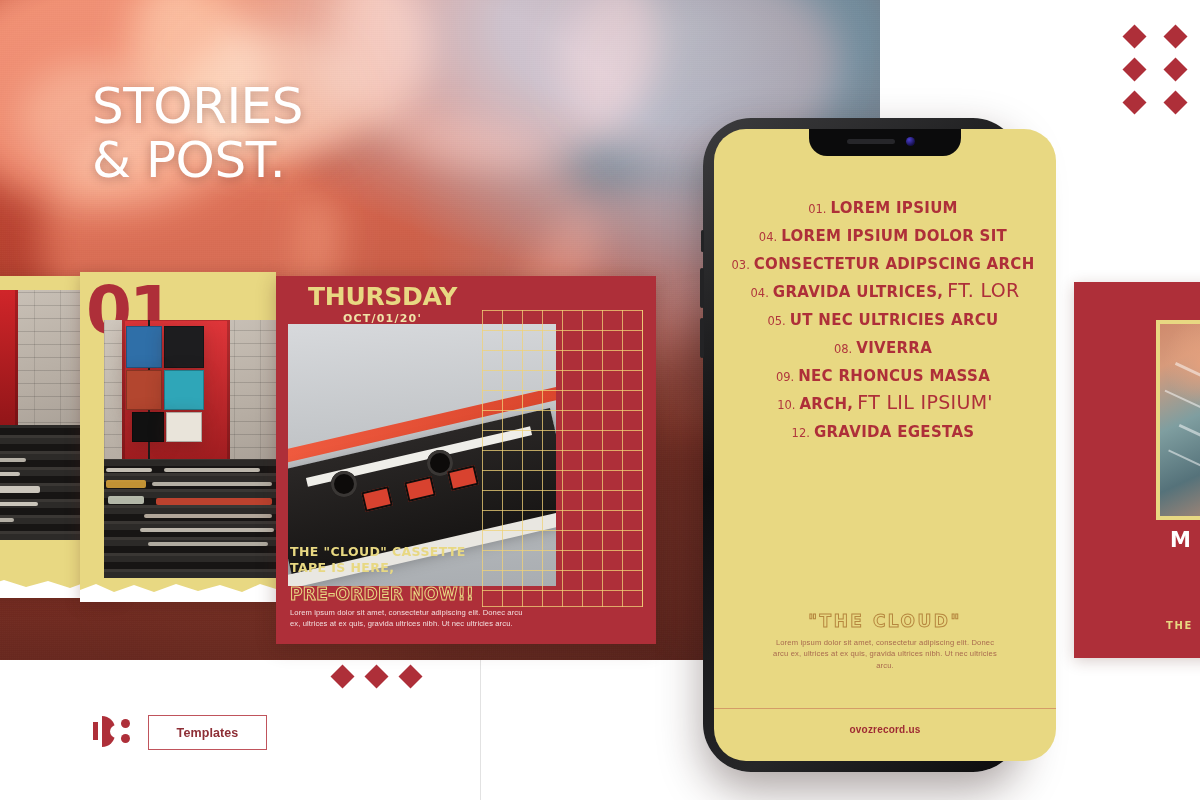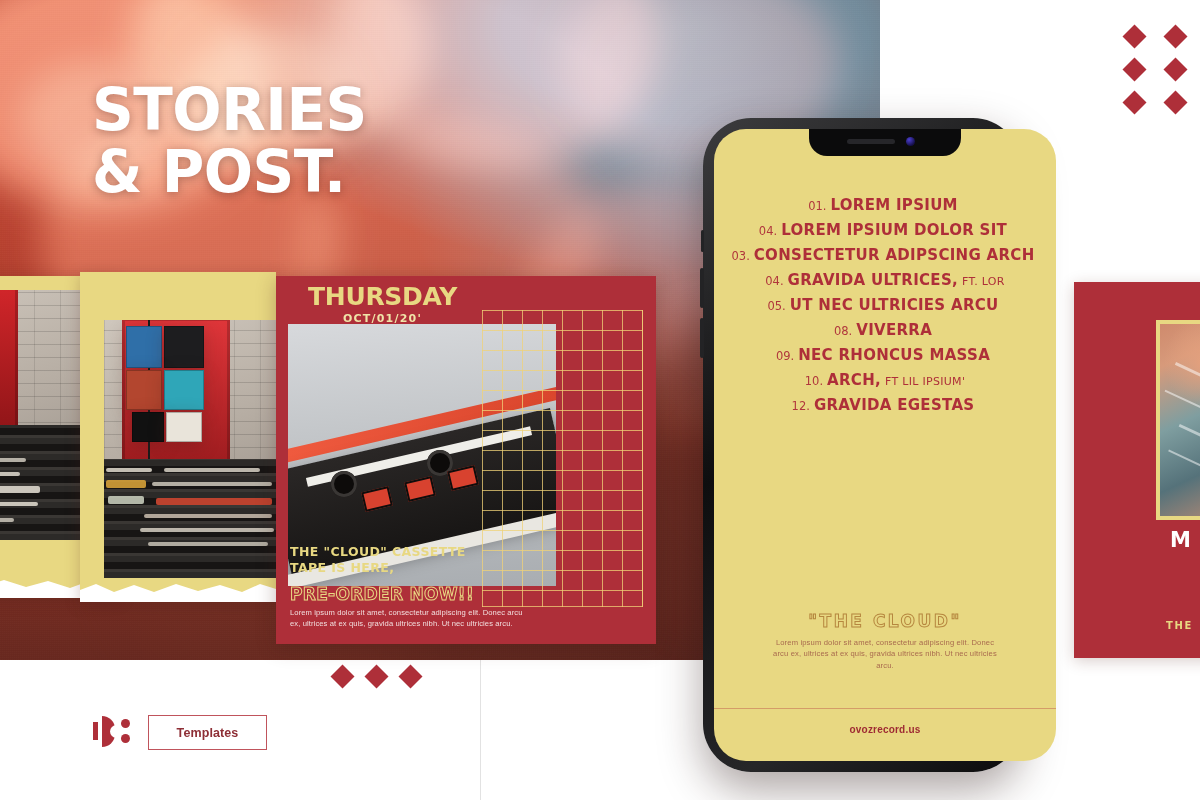--- a/index.html
+++ b/index.html
@@ -31,21 +31,21 @@
       repeating-linear-gradient(0deg,rgba(255,255,255,.05) 0 1px,rgba(0,0,0,.05) 1px 2px),
       repeating-linear-gradient(90deg,rgba(255,255,255,.04) 0 1px,rgba(0,0,0,.04) 1px 2px);
   }
   .hero .vign{
     position:absolute;inset:0;
     background:radial-gradient(120% 100% at 30% 35%, rgba(0,0,0,0) 40%, rgba(60,18,14,.45) 100%);
   }
 
   .hero-title{
     position:absolute;left:92px;top:82px;z-index:6;
-    color:#fff;font-weight:bold;font-size:58px;line-height:.98;
+    color:#fff;font-weight:normal;font-size:50px;line-height:.98;
     letter-spacing:-.5px;font-family:"DejaVu Sans", sans-serif;
     text-shadow:0 2px 10px rgba(70,20,14,.35);
   }
   .hero-title .l2{display:block;margin-top:5px;}
 
   
   .story-a{
     position:absolute;left:-120px;top:276px;width:240px;height:322px;z-index:7;
     background:#e8d882;box-shadow:0 3px 14px rgba(80,30,25,.25);
   }
@@ -178,21 +178,21 @@
   }
   .phone .btn{position:absolute;background:#232325;border-radius:3px;}
 
   .tracks{position:absolute;left:0;right:0;top:68px;text-align:center;}
   .track{
     color:#ae2f39;font-family:"DejaVu Sans",sans-serif;
     line-height:1.0;margin-bottom:9px;white-space:nowrap;
   }
   .track .no{font-size:11.5px;font-weight:normal;opacity:.95;}
   .track .nm{font-size:15px;font-weight:bold;letter-spacing:.3px;margin-left:4px;}
-  .track .ft{font-size:11px;font-weight:normal;letter-spacing:.3px;margin-left:4px;text-align:center;}
+  .track .ft{font-size:19px;font-weight:normal;letter-spacing:.3px;margin-left:4px;text-align:center;}
 
   .cloudblk{position:absolute;left:0;right:0;top:482px;text-align:center;}
   .cloudblk .ttl{
     font-family:"DejaVu Sans",sans-serif;font-weight:bold;font-size:17px;letter-spacing:2.5px;
     color:transparent;-webkit-text-stroke:1px #b6873f;
   }
   .cloudblk .bd{
     margin:6px auto 0;width:228px;color:#a86a4e;font-size:7.6px;line-height:1.5;letter-spacing:.15px;
   }
   .phone .sep{position:absolute;left:0;right:0;bottom:52px;height:1px;background:rgba(174,47,57,.35);}
@@ -291,20 +291,21 @@
     <div class="cap">
       <div class="big">DAY</div>
       <div class="sm">CT/01/20'</div>
     </div>
     <svg class="torn" viewBox="0 0 240 22" preserveAspectRatio="none">
       <path d="M0,9 L14,5 L30,12 L48,4 L66,11 L84,3 L104,10 L124,4 L146,11 L168,5 L190,12 L212,4 L240,10 L240,22 L0,22 Z" fill="#ffffff"></path>
     </svg>
   </div>
 
   <div class="story-b">
+    <div class="num">01</div>
     <div class="photo">
       <div class="ph">
         <div class="brick"></div>
         <div class="door" style="left:18px;top:-2px;width:108px;height:152px;background:linear-gradient(180deg,#e0363a,#9b1b1e);"></div>
         <div class="poster" style="left:22px;top:6px;width:34px;height:40px;background:#2f6fa8;"></div>
         <div class="poster" style="left:60px;top:6px;width:38px;height:40px;background:#1d1d1f;"></div>
         <div class="poster" style="left:22px;top:50px;width:34px;height:38px;background:#b3462f;"></div>
         <div class="poster" style="left:60px;top:50px;width:38px;height:38px;background:#2fa6b8;"></div>
         <div class="poster" style="left:28px;top:92px;width:30px;height:28px;background:#111;"></div>
         <div class="poster" style="left:62px;top:92px;width:34px;height:28px;background:#e9e4da;"></div>

